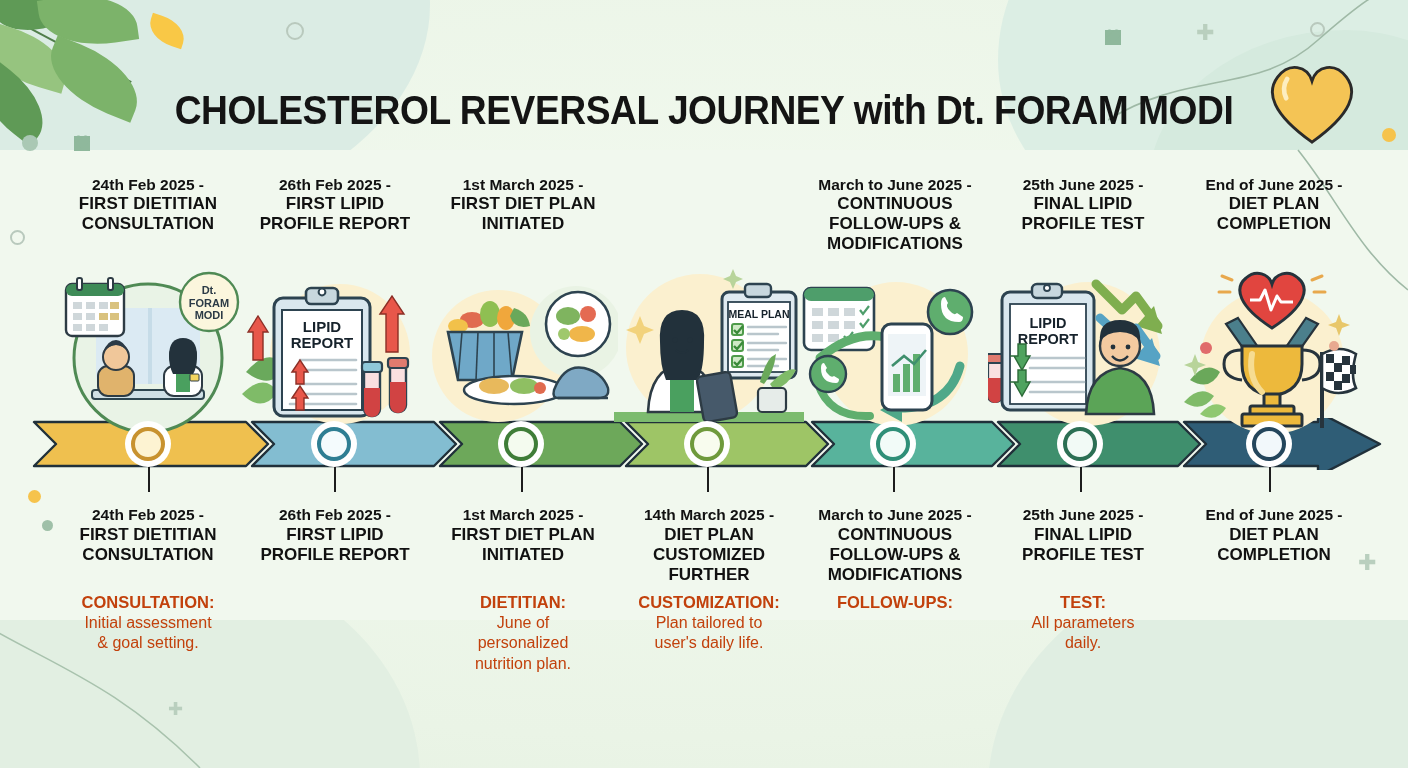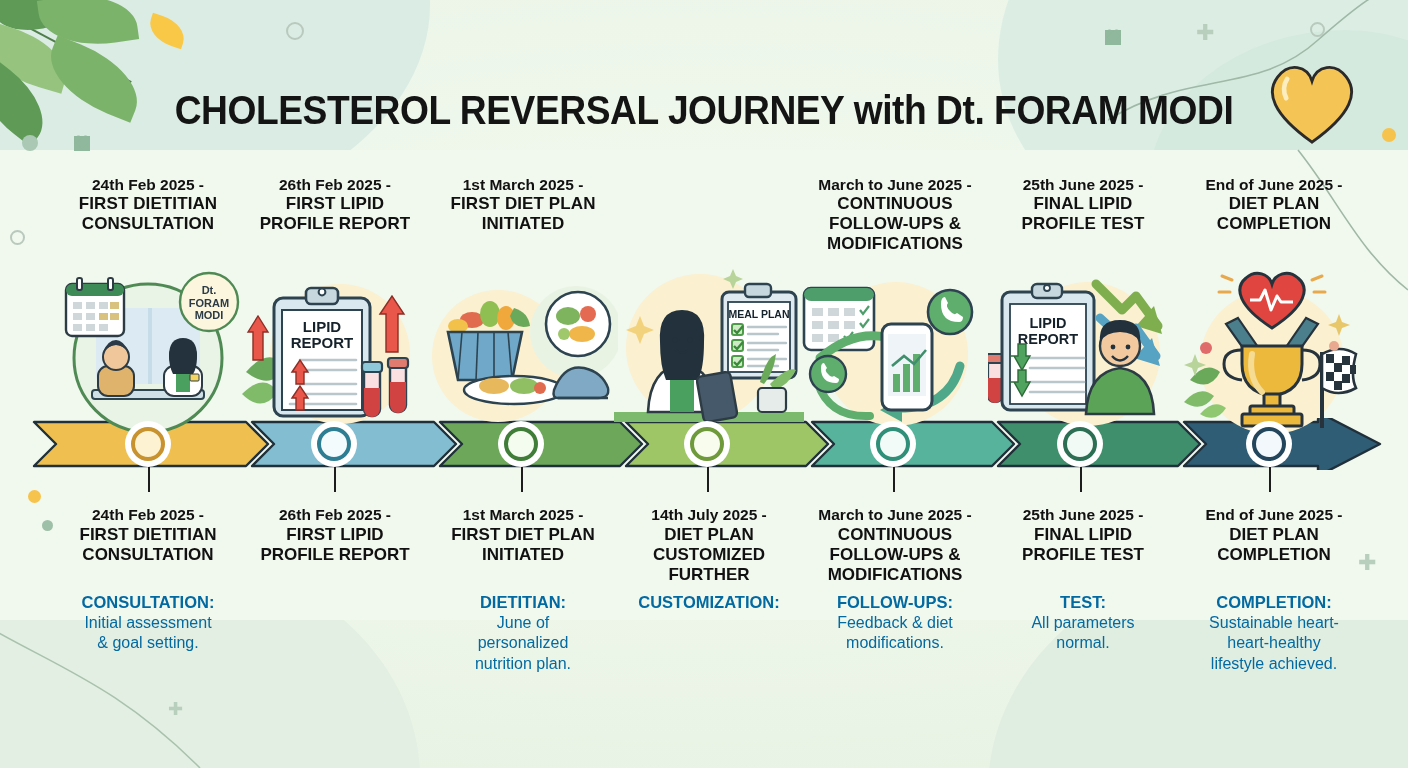--- a/index.html
+++ b/index.html
@@ -59,21 +59,21 @@
   }
   .toplabel .d{font-size:15.5px;font-weight:700;}
   .toplabel .t{font-size:17px;font-weight:700;letter-spacing:0.1px;}
 
   .art{position:absolute;top:262px;left:0;width:100%;height:172px;}
 
   .botlabel{position:absolute;top:506px;left:0;width:100%;text-align:center;line-height:1.2;color:#111;}
   .botlabel .d{font-size:15.5px;font-weight:700;}
   .botlabel .t{font-size:17px;font-weight:700;}
 
-  .desc{position:absolute;top:592px;left:0;width:100%;text-align:center;line-height:1.27;color:#0369a1;}
+  .desc{position:absolute;top:592px;left:0;width:100%;text-align:center;line-height:1.27;color:#c2410c;}
   .desc .h{font-size:16.5px;font-weight:700;display:block;}
   .desc .b{font-size:16px;font-weight:400;display:block;}
 
   
   .bar{position:absolute;left:0;top:418px;width:1408px;height:52px;}
   .node{position:absolute;top:424px;width:40px;height:40px;border-radius:50%;
         background:#fff;display:flex;align-items:center;justify-content:center;z-index:6;
         box-shadow:0 0 0 3px #ffffff;}
   .node i{display:block;width:26px;height:26px;border-radius:50%;border:4px solid #000;}
   .stick{position:absolute;width:2px;background:#1d1d1d;z-index:5;}
@@ -384,27 +384,29 @@
 
           <path d="M146 120 q6 -24 16 -28 q-2 18 -12 30z" fill="#6aa85a"></path>
           <path d="M156 122 q18 -18 26 -14 q-8 16 -22 20z" fill="#7fbb68"></path>
           <rect x="144" y="126" width="28" height="24" rx="4" fill="#e6ece9" stroke="#2d3b44" stroke-width="2.2"></rect>
 
           <path d="M22 64 l4 -10 l4 10 l10 4 l-10 4 l-4 10 l-4 -10 l-10 -4z" fill="#f2d27c"></path>
           <path d="M116 14 l3 -7 l3 7 l7 3 l-7 3 l-3 7 l-3 -7 l-7 -3z" fill="#b8d49a"></path>
         </svg>
       </div>
       <div class="botlabel">
-        <div class="d">14th July 2025 -</div>
+        <div class="d">14th March 2025 -</div>
         <div class="t" style="white-space:pre-line">DIET PLAN
 CUSTOMIZED
 FURTHER</div>
       </div>
       <div class="desc" style="top:592px;">
         <span class="h">CUSTOMIZATION:</span>
+        <span class="b" style="white-space:pre-line">Plan tailored to
+user's daily life.</span>
       </div>
     </div>
 
     <div class="col" style="left:800px;width:190px;">
       <div class="toplabel">
         <div class="d">March to June 2025 -</div>
         <div class="t" style="white-space:pre-line">CONTINUOUS
 FOLLOW-UPS &amp;
 MODIFICATIONS</div>
       </div>
@@ -452,22 +454,20 @@
         </svg>
       </div>
       <div class="botlabel">
         <div class="d">March to June 2025 -</div>
         <div class="t" style="white-space:pre-line">CONTINUOUS
 FOLLOW-UPS &amp;
 MODIFICATIONS</div>
       </div>
       <div class="desc">
         <span class="h">FOLLOW-UPS:</span>
-        <span class="b" style="white-space:pre-line">Feedback &amp; diet
-modifications.</span>
       </div>
     </div>
 
     <div class="col" style="left:988px;width:190px;">
       <div class="toplabel">
         <div class="d">25th June 2025 -</div>
         <div class="t" style="white-space:pre-line">FINAL LIPID
 PROFILE TEST</div>
       </div>
       <div class="art">
@@ -509,21 +509,21 @@
         </svg>
       </div>
       <div class="botlabel">
         <div class="d">25th June 2025 -</div>
         <div class="t" style="white-space:pre-line">FINAL LIPID
 PROFILE TEST</div>
       </div>
       <div class="desc">
         <span class="h">TEST:</span>
         <span class="b" style="white-space:pre-line">All parameters
-normal.</span>
+daily.</span>
       </div>
     </div>
 
     <div class="col" style="left:1176px;width:196px;">
       <div class="toplabel">
         <div class="d">End of June 2025 -</div>
         <div class="t" style="white-space:pre-line">DIET PLAN
 COMPLETION</div>
       </div>
       <div class="art">
@@ -569,22 +569,16 @@
           <path d="M160 60 l3 -8 l3 8 l8 3 l-8 3 l-3 8 l-3 -8 l-8 -3z" fill="#e8c76a"></path>
           <circle cx="30" cy="86" r="6" fill="#e06b6b"></circle>
           <circle cx="158" cy="84" r="5" fill="#e8a990"></circle>
         </svg>
       </div>
       <div class="botlabel">
         <div class="d">End of June 2025 -</div>
         <div class="t" style="white-space:pre-line">DIET PLAN
 COMPLETION</div>
       </div>
-      <div class="desc">
-        <span class="h">COMPLETION:</span>
-        <span class="b" style="white-space:pre-line">Sustainable heart-
-heart-healthy
-lifestyle achieved.</span>
-      </div>
     </div>
 
   </div>
 </div>
 
 </body></html>

